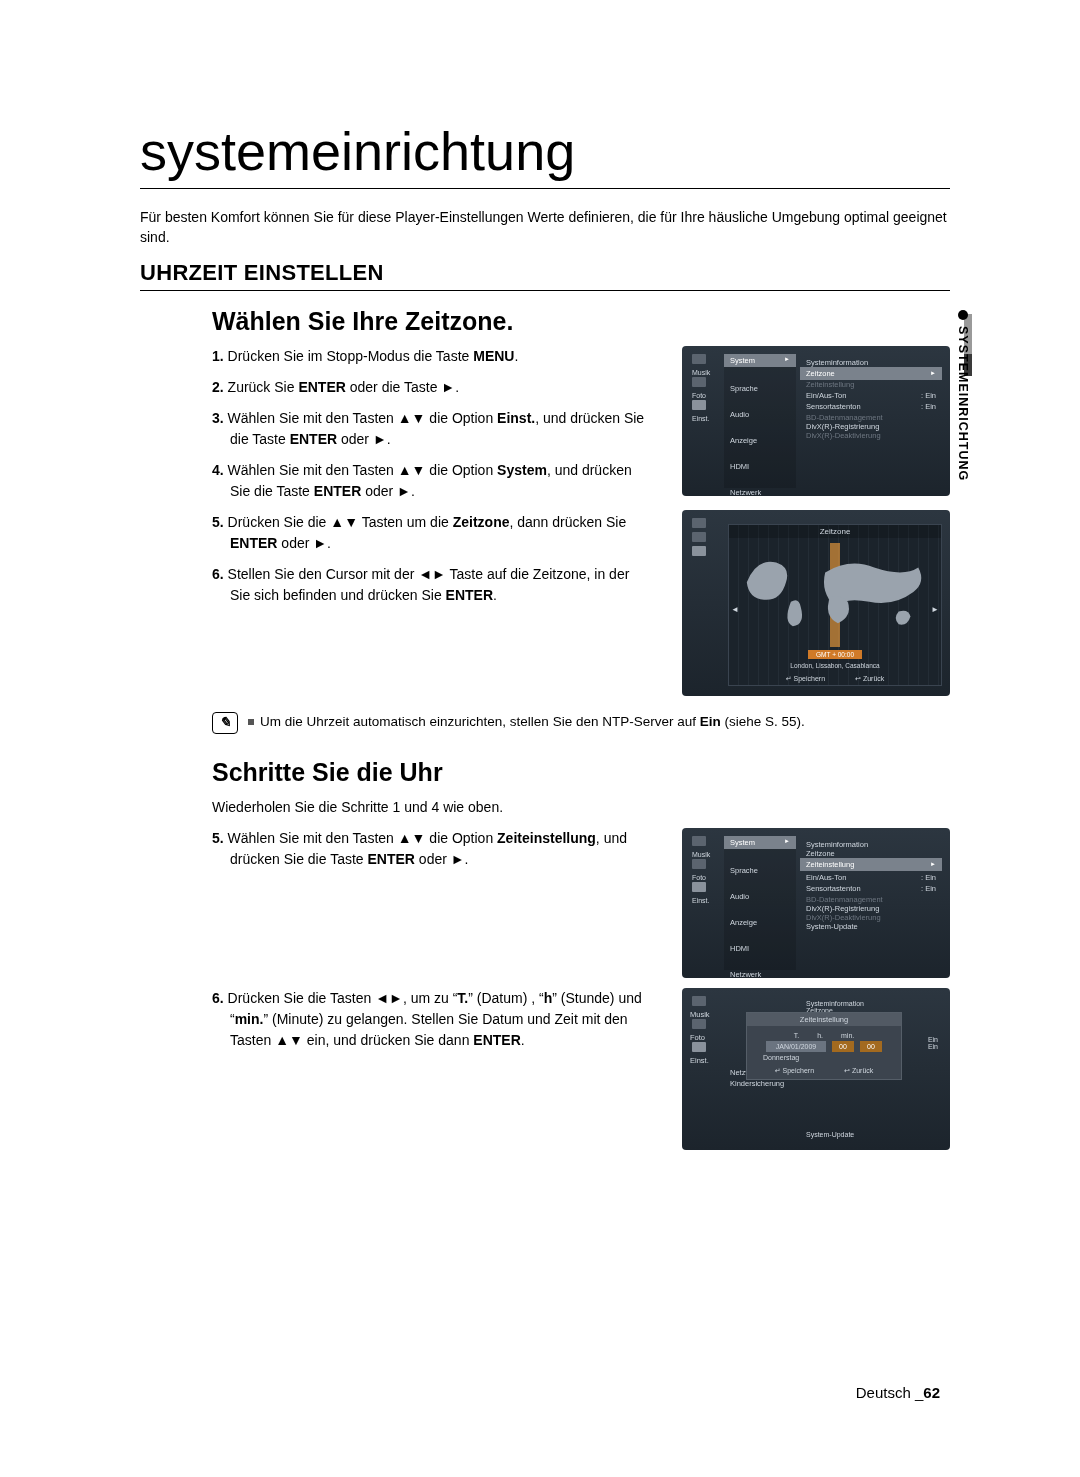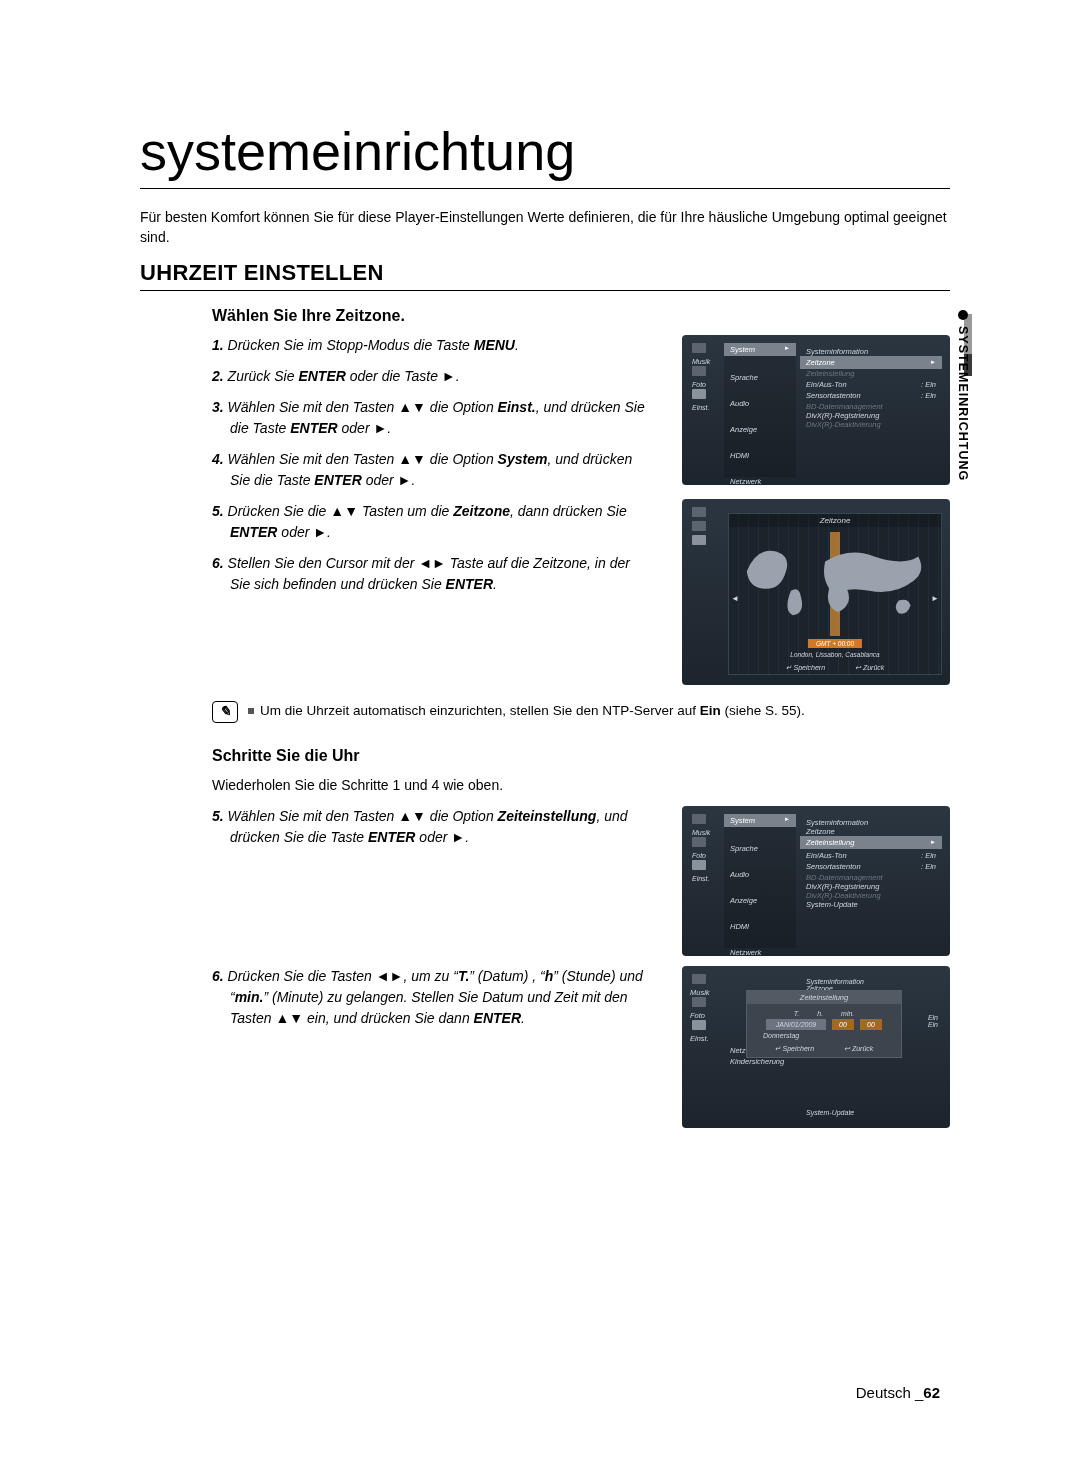--- a/index.html
+++ b/index.html
@@ -1,22 +1,22 @@
 <!DOCTYPE html>
 <html><head>
 <meta charset="utf-8">
 <style>
   * { box-sizing: border-box; margin: 0; padding: 0; }
   body { width: 1080px; height: 1477px; background: #fff; font-family: Arial, Helvetica, sans-serif; color: #000; position: relative; }
   .page { padding: 120px 130px 0 140px; position: relative; }
   .title { font-size: 54px; font-weight: 300; letter-spacing: 0px; border-bottom: 1px solid #000; padding-bottom: 6px; margin-bottom: 18px; }
   .intro { font-size: 14px; line-height: 1.45; }
   .h2 { font-size: 22px; font-weight: bold; border-bottom: 1px solid #000; padding-bottom: 4px; margin: 12px 0 16px 0; text-transform: uppercase; letter-spacing: .3px; }
-  .h3 { font-size: 16px; font-weight: bold; margin: 6px 0 10px 72px; }
-  .cols { display: flex; gap: 32px; align-items: flex-start; margin-left: 72px; font-style: italic; }
+  .h3 { font-size: 25px; font-weight: bold; margin: 6px 0 10px 72px; }
+  .cols { display: flex; gap: 32px; align-items: flex-start; margin-left: 72px; }
   .textcol { flex: 1 1 0; }
   .imgcol { width: 268px; flex: none; display: flex; flex-direction: column; gap: 14px; }
   ol.steps { list-style: none; padding: 0; counter-reset: none; }
   ol.steps li { font-size: 14px; line-height: 1.5; margin-bottom: 10px; text-indent: -18px; padding-left: 18px; }
   ol.steps li .n { font-weight: bold; }
   .note { display: flex; gap: 10px; margin: 16px 0 24px 72px; align-items: flex-start; font-size: 13.5px; line-height: 1.45; }
   .noteicon { width: 26px; height: 22px; border: 1.3px solid #000; border-radius: 4px; display: flex; align-items: center; justify-content: center; font-size: 14px; font-weight: bold; flex: none; font-style: italic; }
   .bullet { display:inline-block; width:6px; height:6px; background:#555; vertical-align: middle; margin-right:6px; }
   .plain { font-size: 14px; line-height: 1.5; margin: 0 0 10px 72px; }
   .sidebar { position: absolute; right: 110px; top: 310px; writing-mode: vertical-rl; text-orientation: mixed; font-size: 12.5px; font-weight: bold; letter-spacing: 1px; display:flex; align-items:center; gap:6px;}

